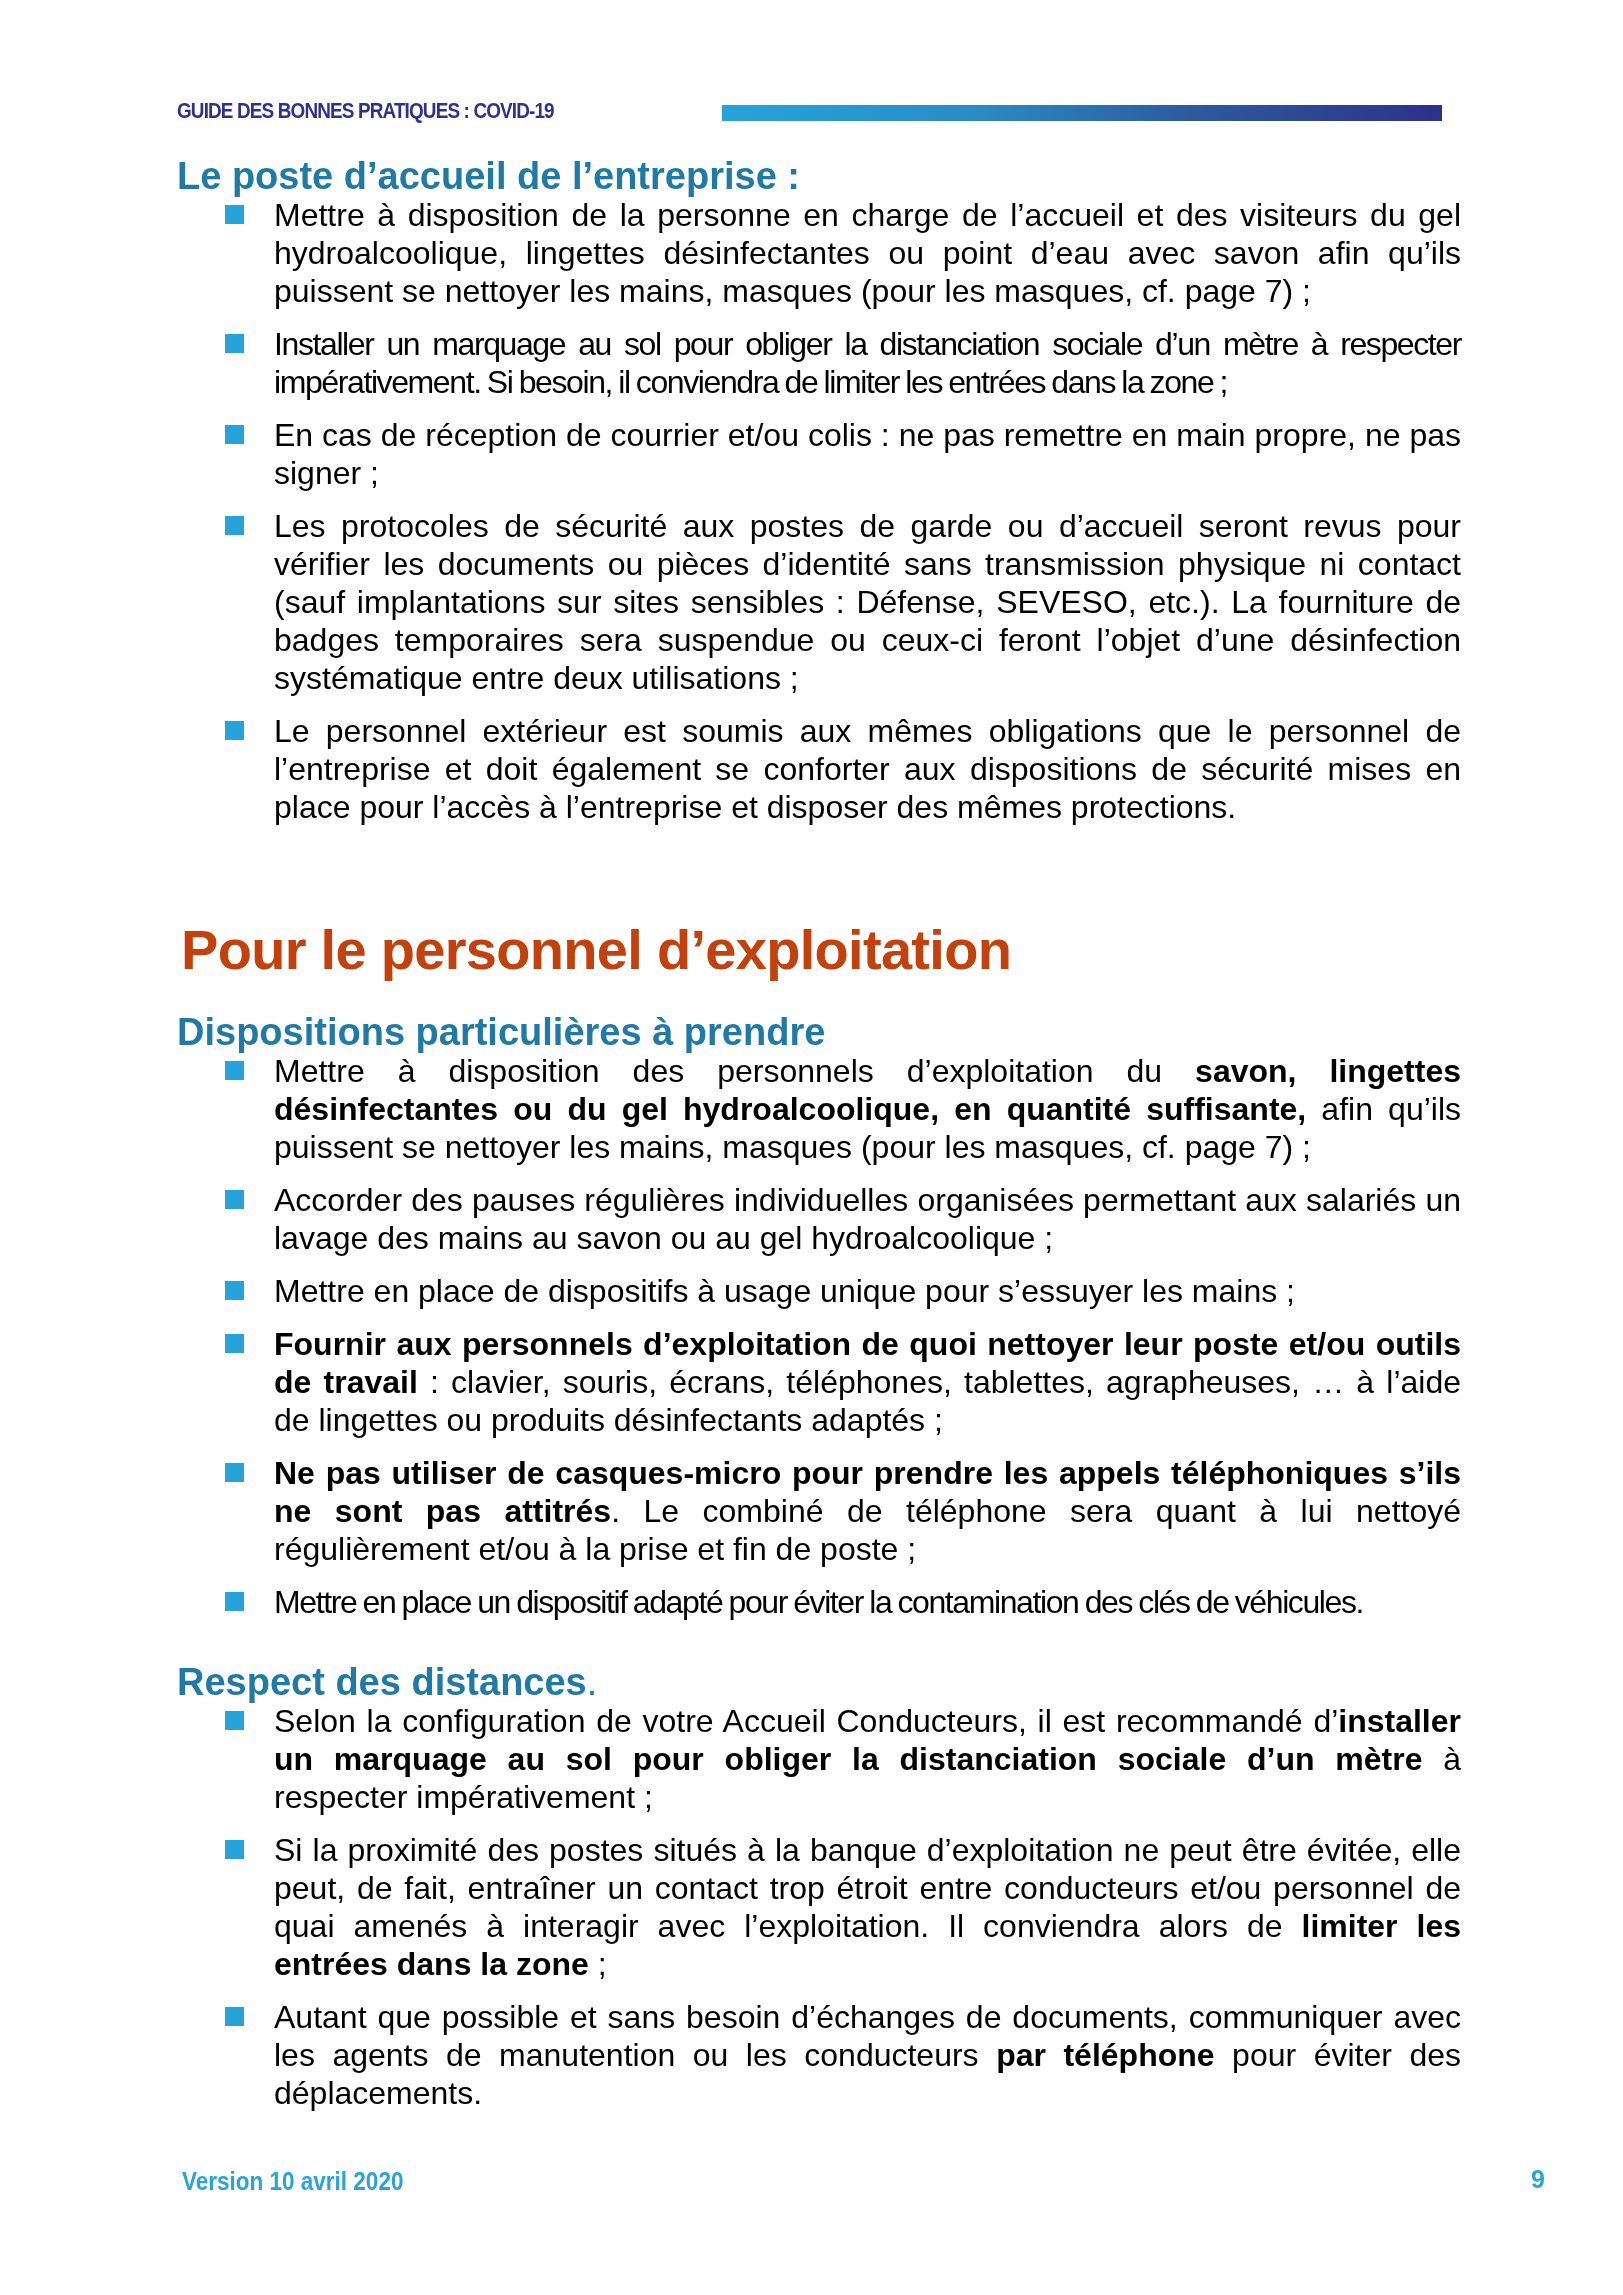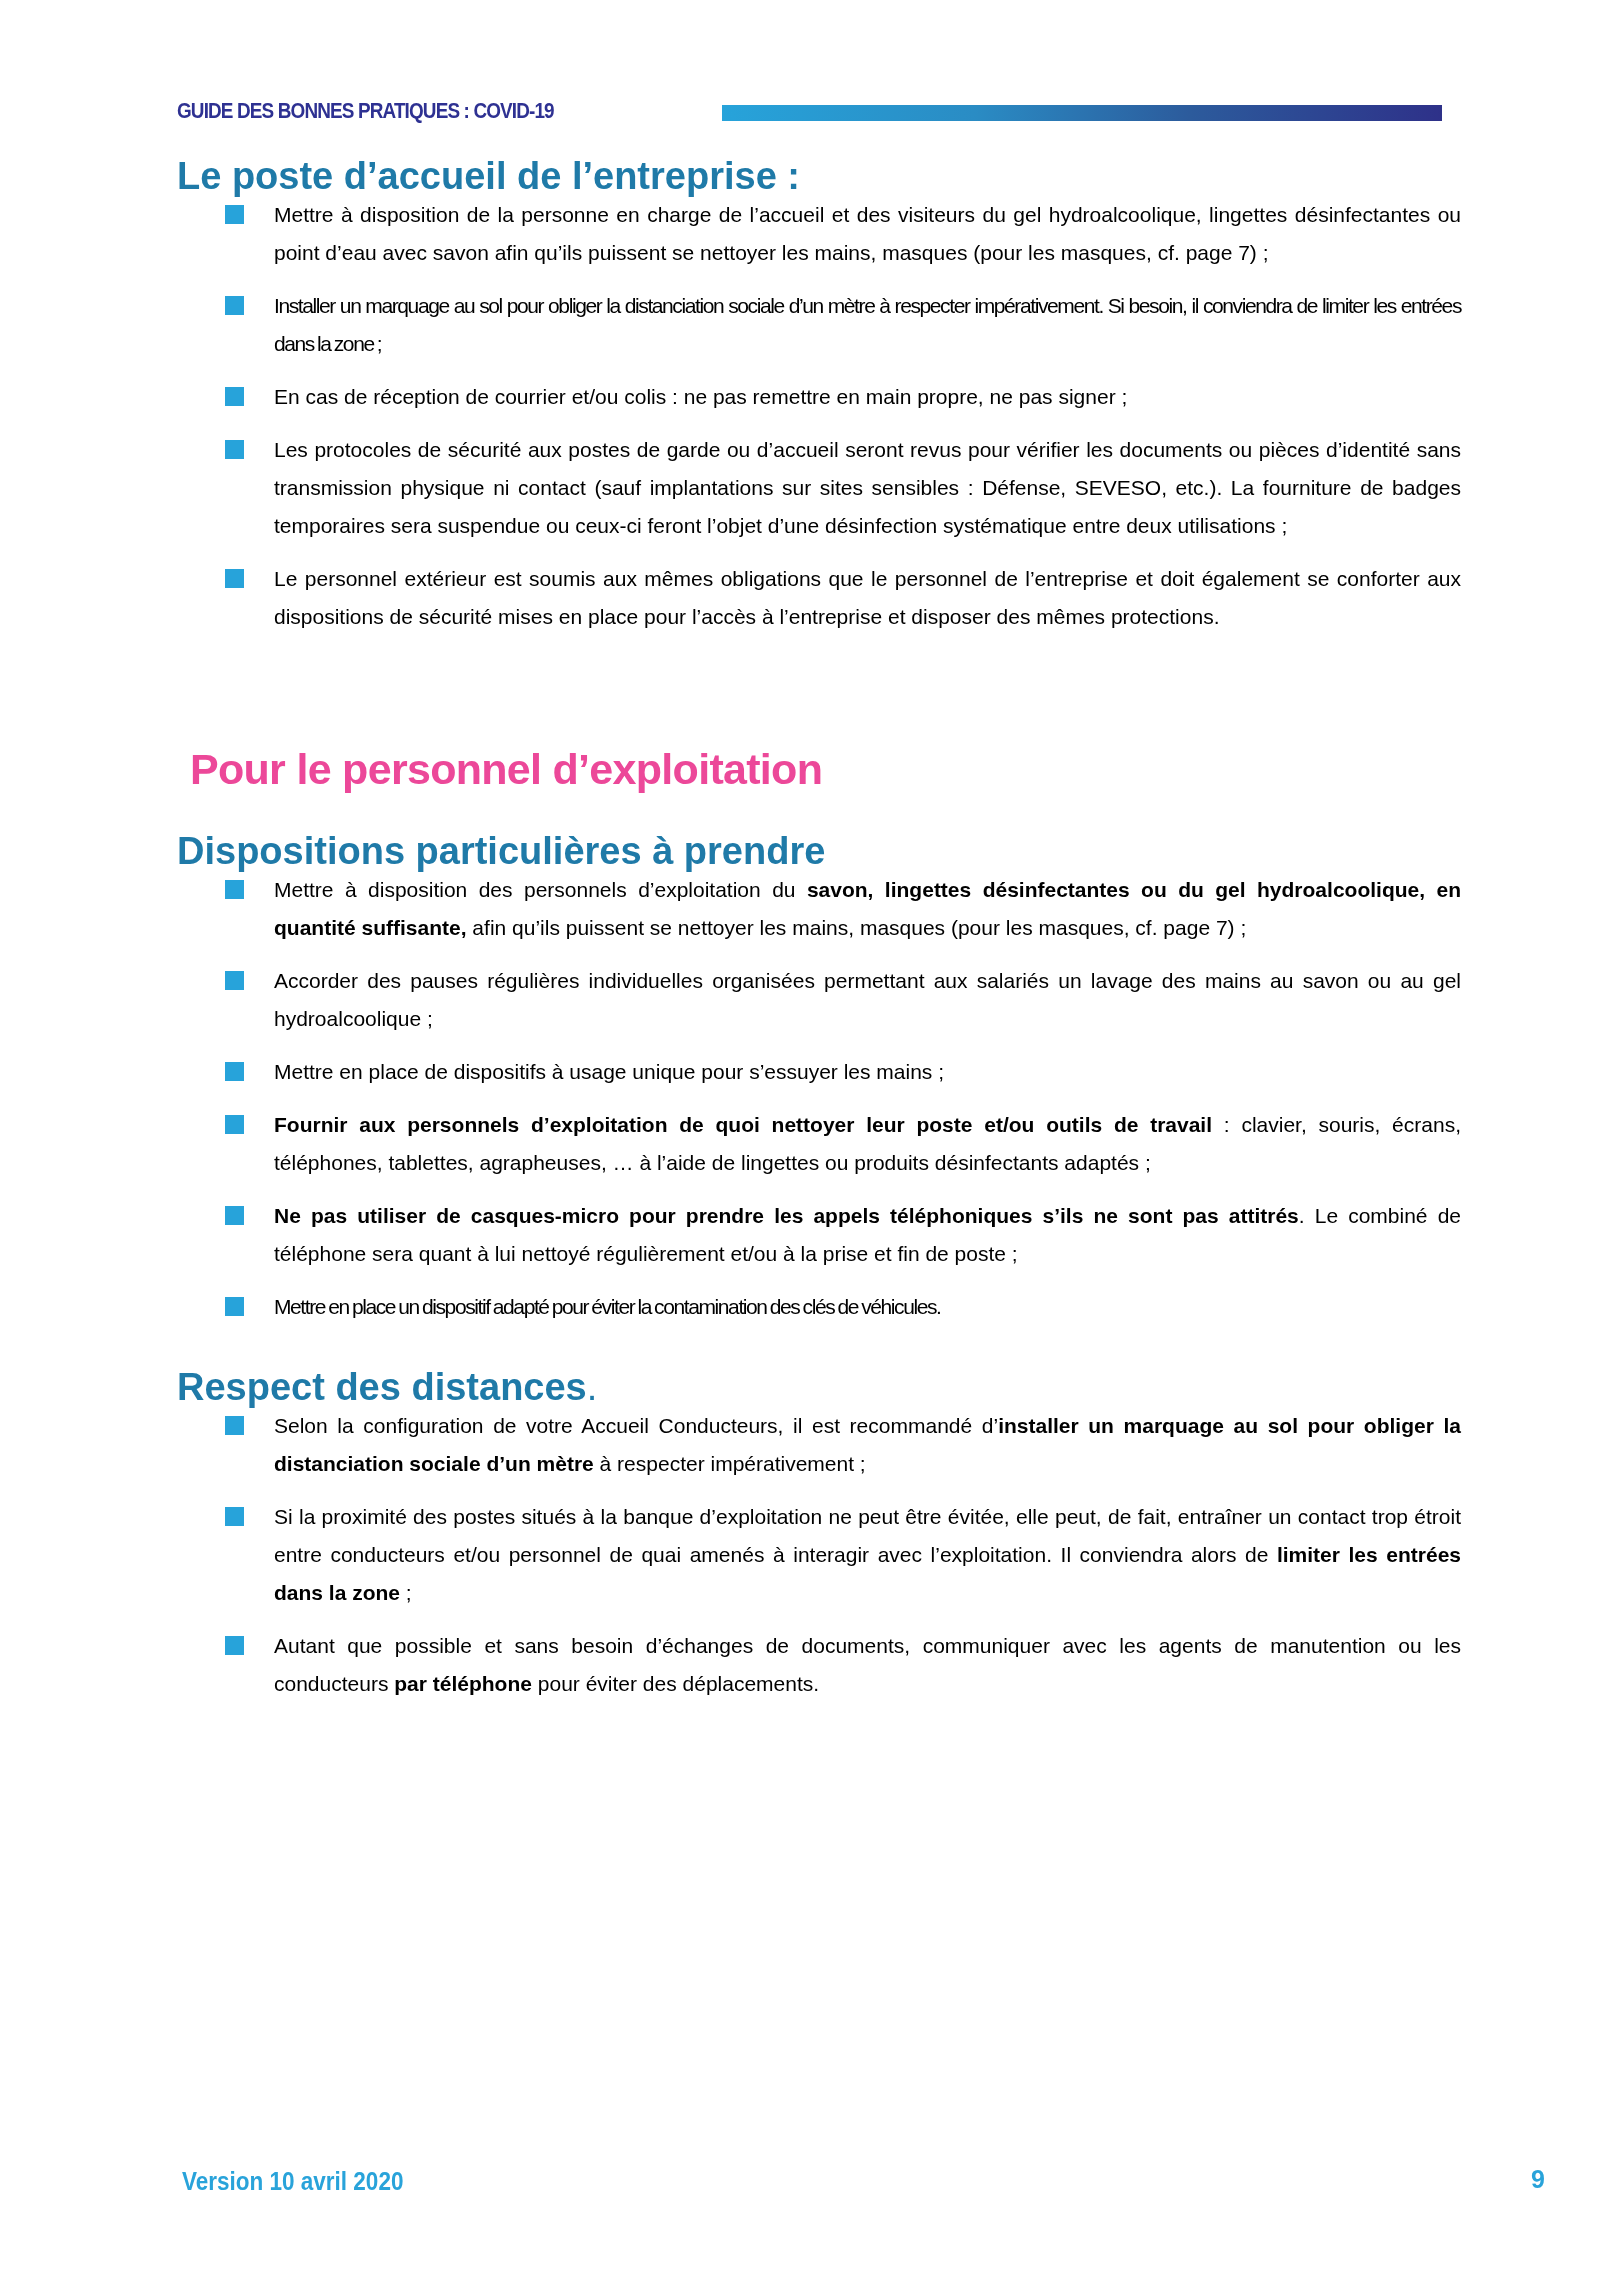--- a/index.html
+++ b/index.html
@@ -9,24 +9,24 @@
 
   .run-header { position: absolute; left: 177px; top: 98px; font-size: 22px; font-weight: bold;
                 color: #2e3192; letter-spacing: -1px; transform: scaleX(0.86); transform-origin: left center;
                 white-space: nowrap; line-height: 26px; }
   .header-bar { position: absolute; left: 722px; top: 105px; width: 720px; height: 15.7px;
                 background: linear-gradient(to right, #27a3da 0%, #2a8cc4 35%, #2c5b9c 65%, #2e3189 100%); }
 
   .content { position: absolute; left: 177px; top: 157px; width: 1284px; }
 
   .h-sub { font-size: 38px; font-weight: bold; color: #1f7aa8; line-height: 39px; margin: 0; }
-  .h-main { font-size: 43px; font-weight: bold; color: #ec4899; line-height: 52px; margin: 13px; letter-spacing: -0.7px; }
+  .h-main { font-size: 56px; font-weight: bold; color: #c2410c; line-height: 52px; margin: 4px; letter-spacing: -0.7px; }
 
   ul.bullets { list-style: none; margin: 0; padding: 0; }
-  ul.bullets li { position: relative; padding-left: 97px; font-size: 21px; line-height: 38px;
+  ul.bullets li { position: relative; padding-left: 97px; font-size: 32px; line-height: 38px;
                   text-align: justify; margin-bottom: 15px; }
   ul.bullets li .sq { position: absolute; left: 48px; top: 9.2px; width: 19px; height: 19px; background: #27a3da; }
   ul.bullets li.condensed .txt { letter-spacing: -1.4px; word-spacing: -1.3px; }
   ul.bullets li b { font-weight: bold; }
 
   .sec1-list { margin-top: 14.4px; }
   .gap-big { height: 79px; }
   .sub2 { margin-top: 37px; }
   .sec2-list { margin-top: 13px; }
   .sub3 { margin-top: 42px; }

